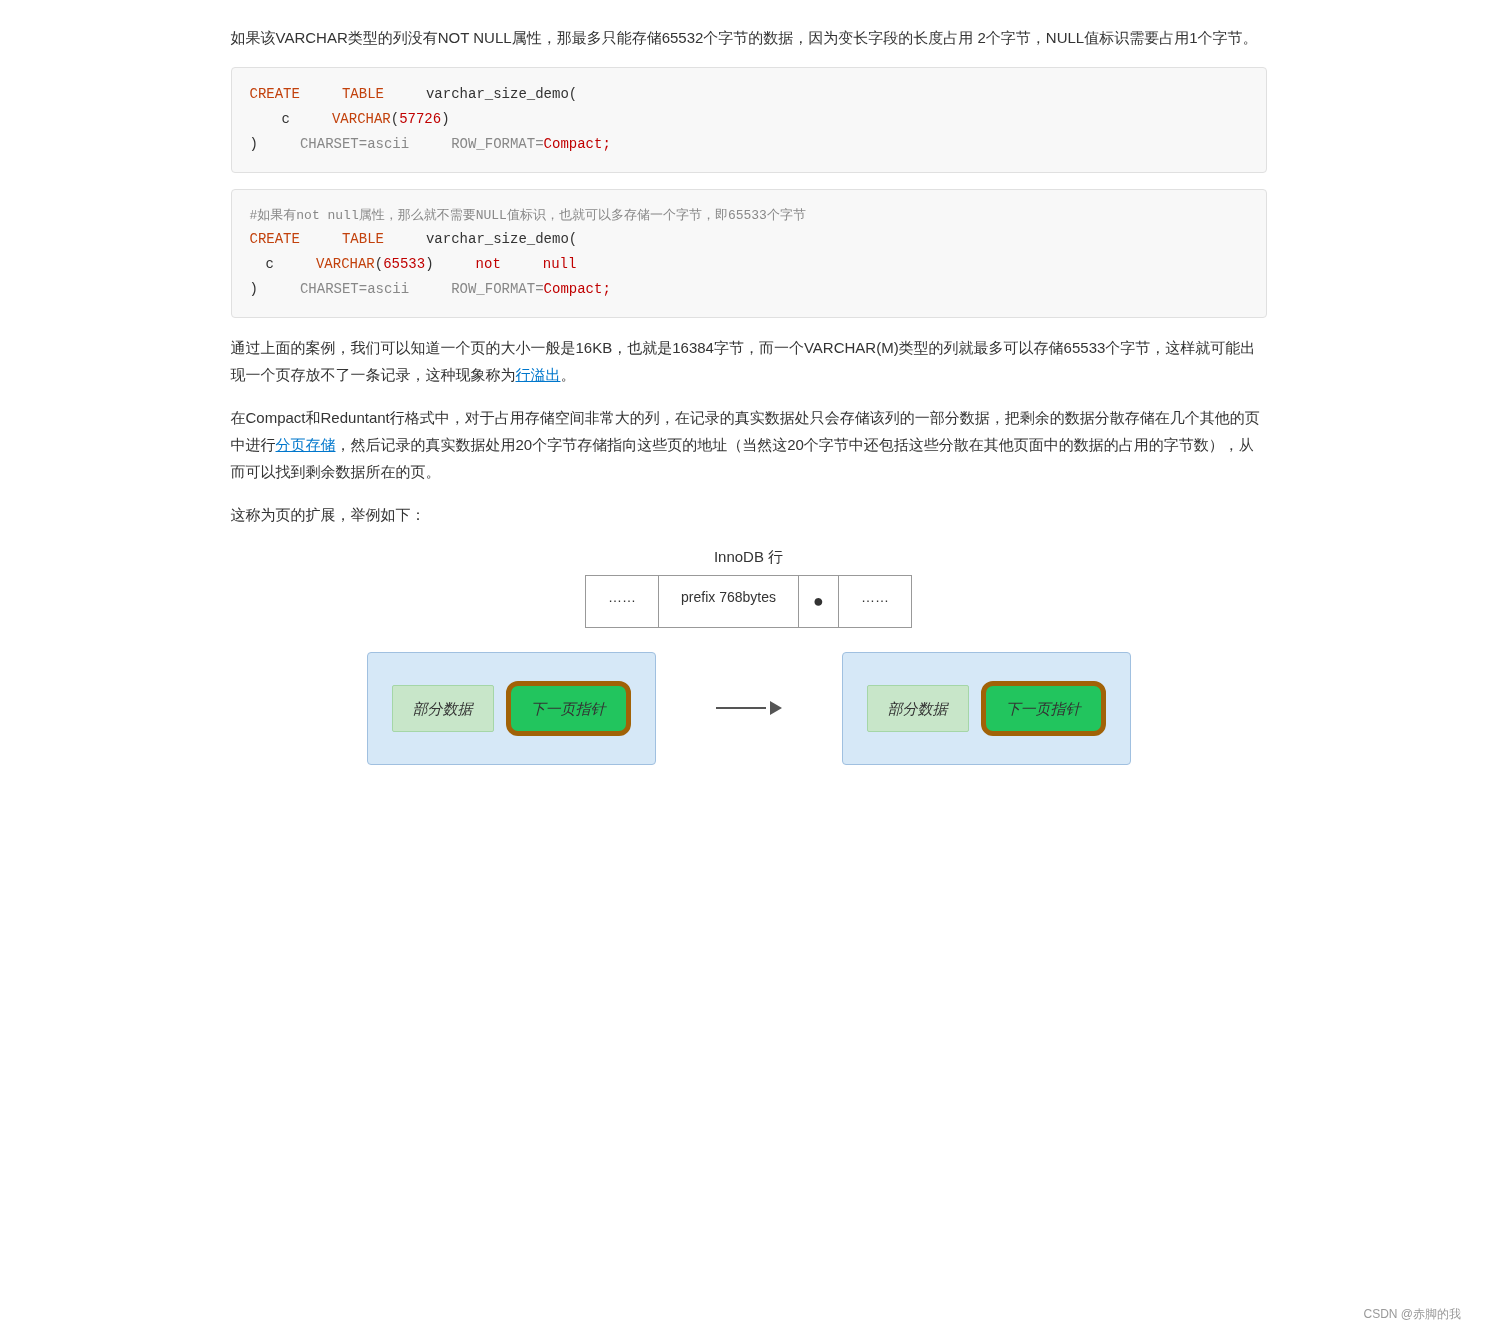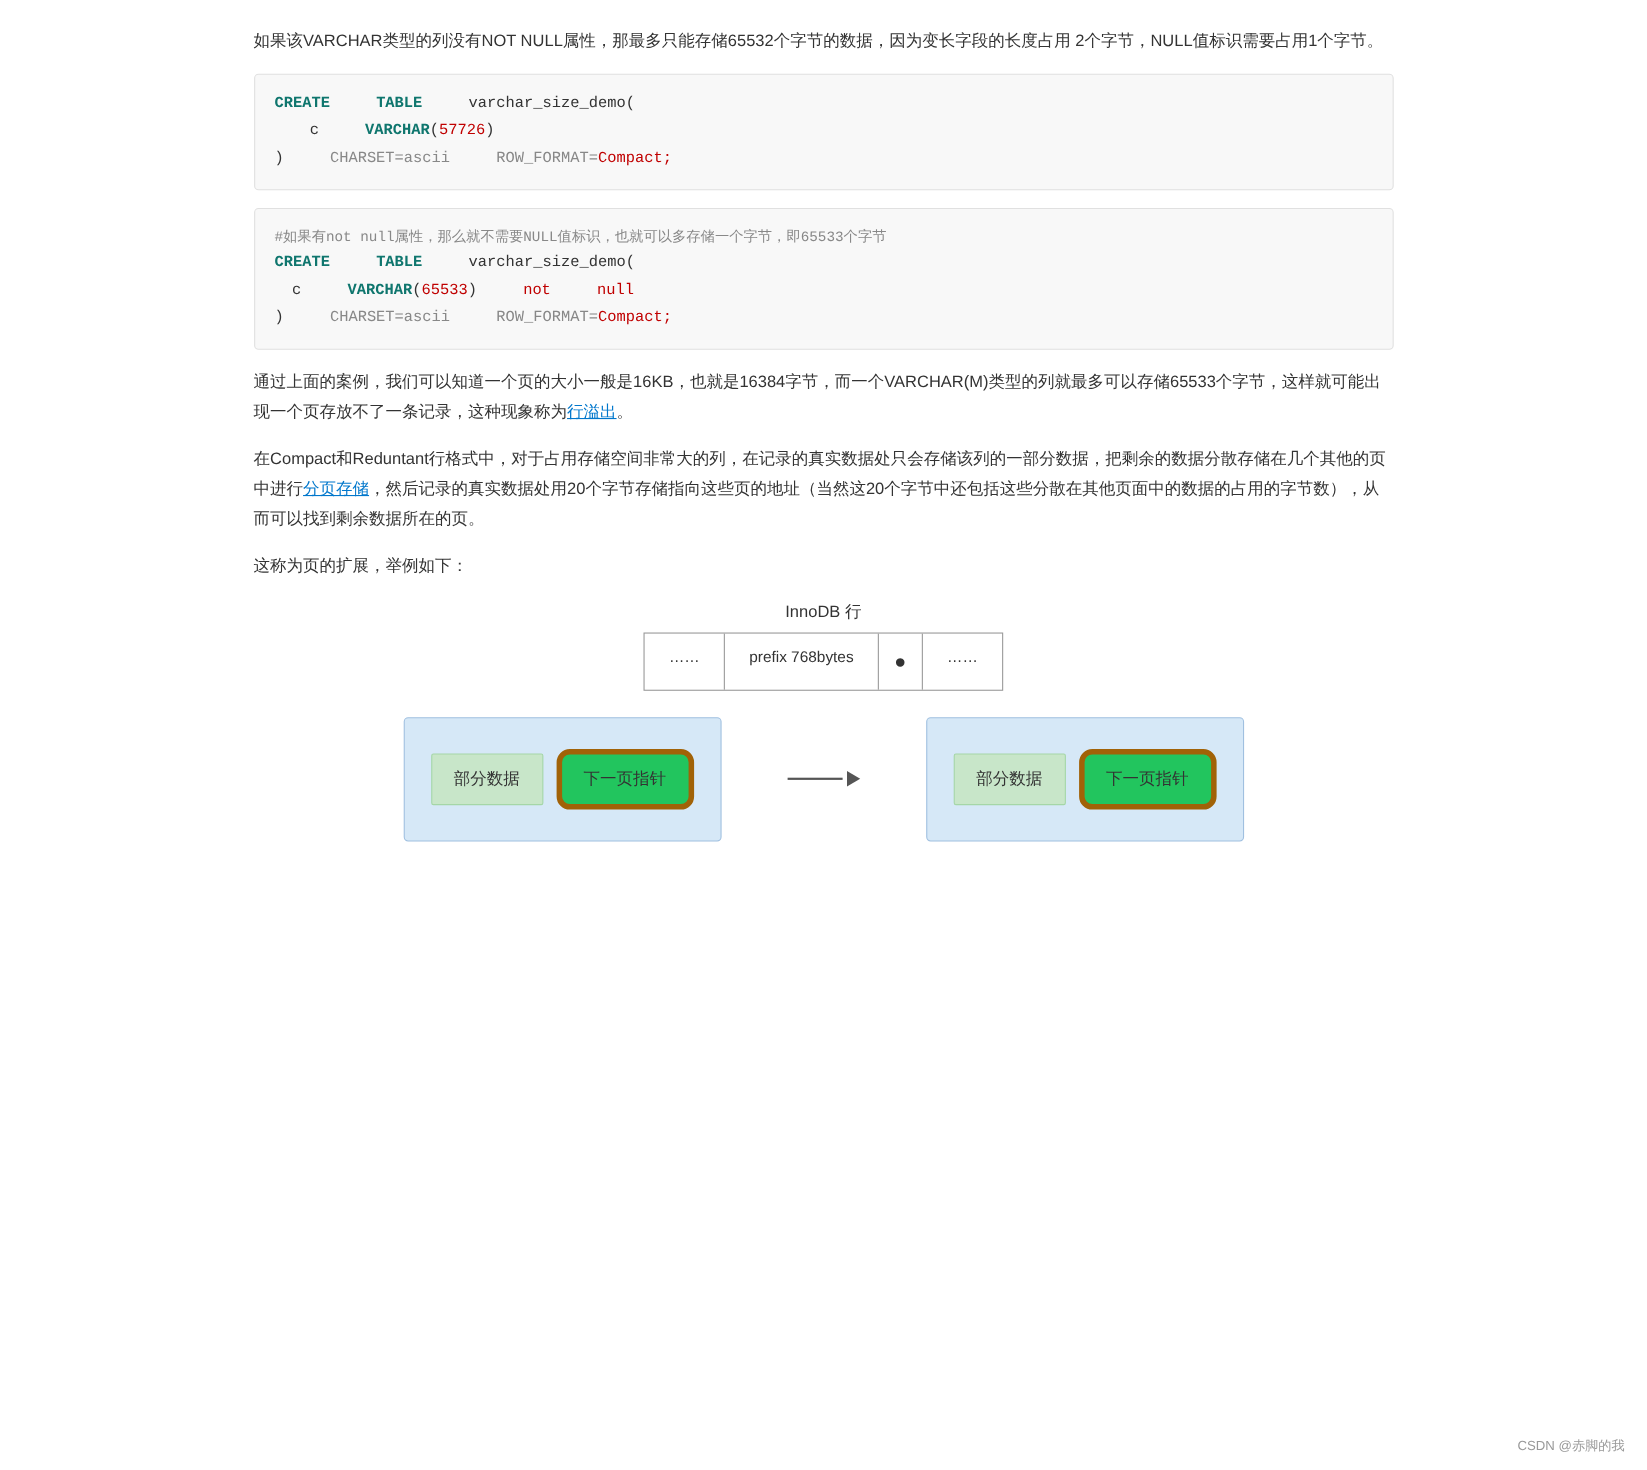--- a/index.html
+++ b/index.html
@@ -33,22 +33,22 @@
       font-family: "Courier New", "Consolas", monospace;
       font-size: 14px;
       line-height: 1.8;
       color: #333;
     }
     .code-comment {
       color: #888;
       font-size: 13px;
     }
     .code-keyword {
-      color: #0f766e;
-      font-weight: bold;
+      color: #c2410c;
+      font-weight: normal;
     }
     .code-tablename {
       color: #333;
     }
     .code-number {
       color: #c00000;
     }
     .code-attr {
       color: #888;
     }
@@ -97,20 +97,21 @@
       border-bottom: 7px solid transparent;
       border-left: 12px solid #555;
     }
     
     .page-ext-section {
       display: flex;
       align-items: center;
       justify-content: center;
       gap: 60px;
       margin-top: 16px;
+      font-style: italic;
     }
     .page-box {
       background: #d6e8f7;
       border: 1px solid #a0c0e0;
       border-radius: 4px;
       padding: 28px 24px;
       display: flex;
       align-items: center;
       gap: 0;
       min-width: 280px;
@@ -139,21 +140,21 @@
       gap: 4px;
     }
     .page-arrow-line {
       height: 2px;
       width: 50px;
       background: #555;
     }
     .footer-credit {
       position: fixed;
       bottom: 12px;
-      right: 20px;
+      right: 36px;
       font-size: 12px;
       color: #999;
     }
     
     .diagram-svg-container {
       display: flex;
       justify-content: center;
       margin: 10px 0 24px 0;
     }
   </style>

